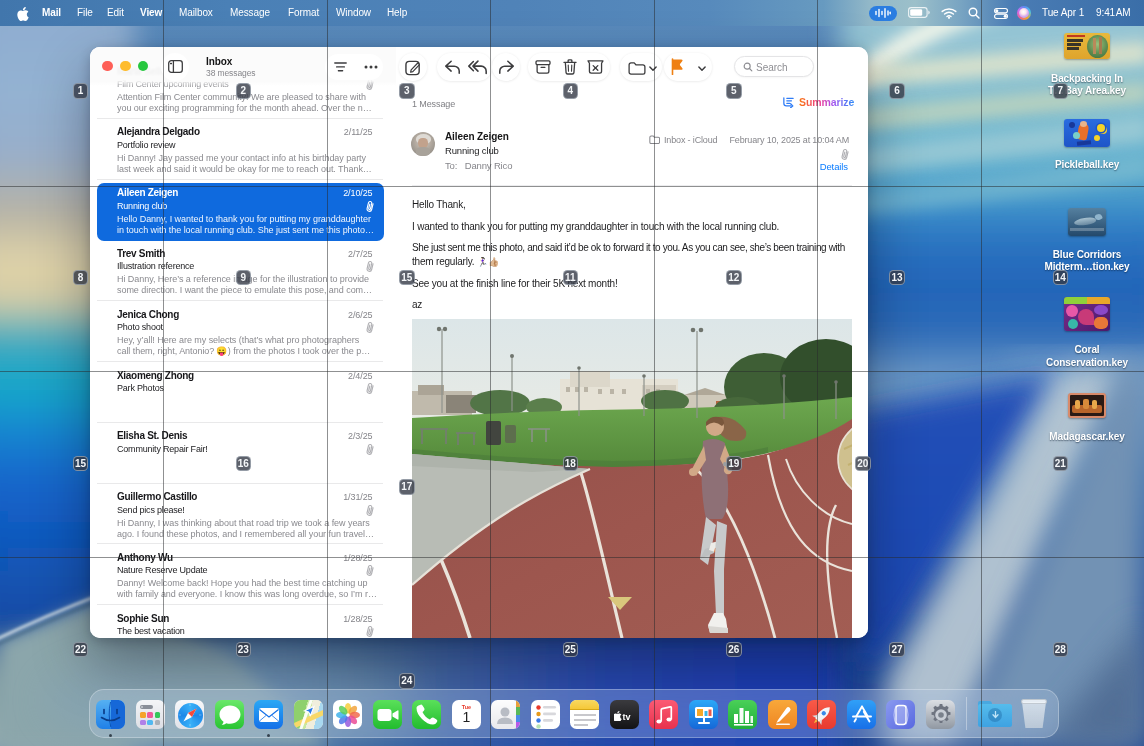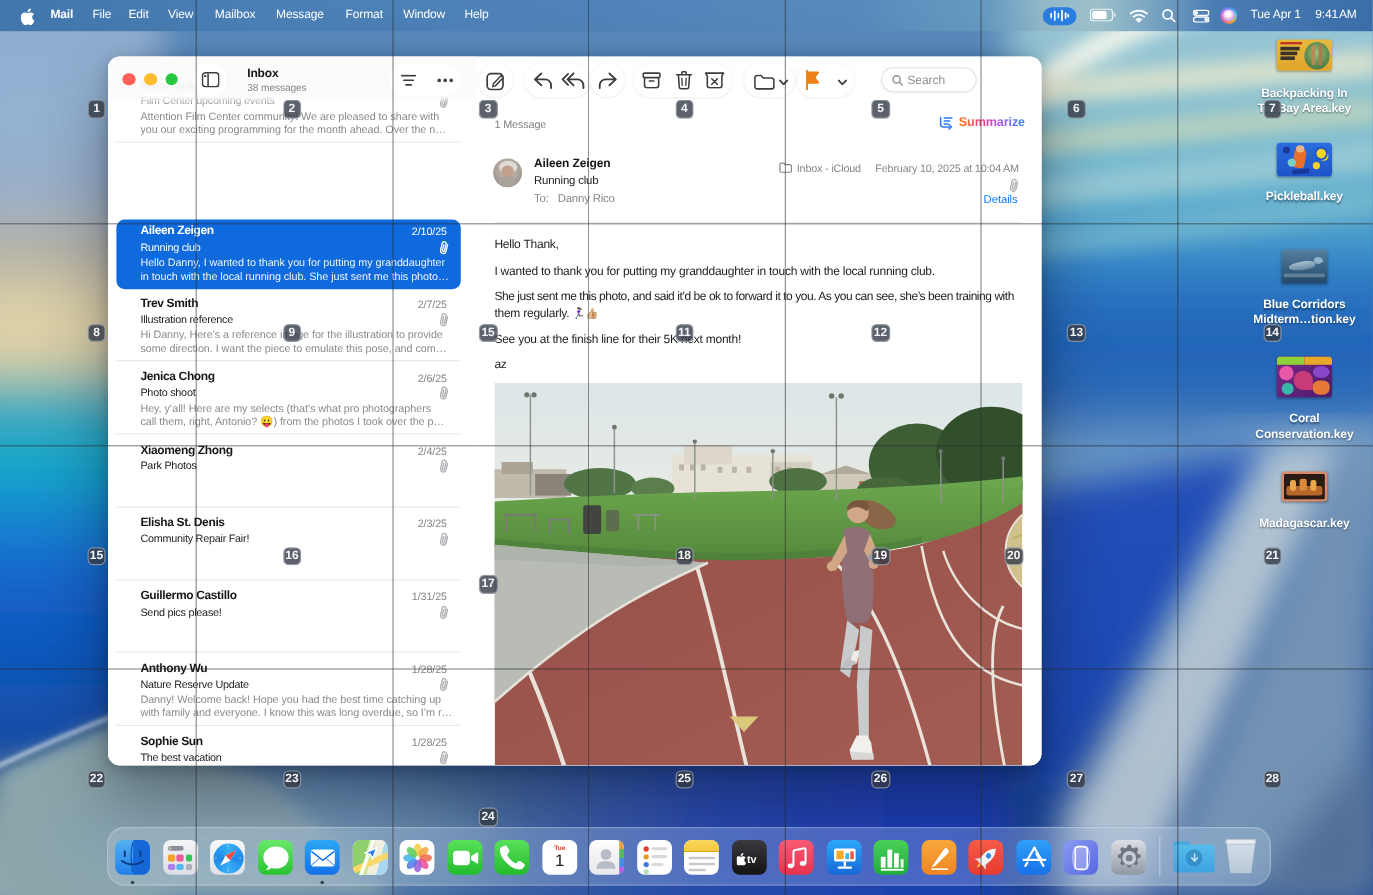--- a/index.html
+++ b/index.html
@@ -122,21 +122,21 @@
 <path d="M -5,646 Q 45,622 104,599" stroke="#46687f" stroke-width="3" fill="none" opacity="0.5" filter="url(#b2)"></path>
 <ellipse cx="230" cy="700" rx="185" ry="46" fill="#7f9fba" opacity="0.4" filter="url(#b20)"></ellipse>
 </svg>
 <div id="menubar">
 <svg class="abs" style="left:17px;top:6.5px" width="12" height="14" viewBox="0 0 814 1000">
       <path fill="#fff" d="M788 341c-6 4-109 62-109 190 0 148 130 200 134 201-1 3-21 71-69 141-43 61-88 123-156 123s-86-40-164-40c-77 0-104 41-166 41s-106-57-156-127C44 788 0 661 0 540c0-194 126-297 250-297 66 0 121 43 162 43 39 0 100-46 175-46 28 0 130 3 201 101zM551 157c31-37 53-88 53-139 0-7-1-14-2-20-50 2-110 34-146 75-29 33-56 84-56 136 0 8 1 16 2 18 3 1 8 2 13 2 45 0 102-30 136-72z"></path>
     </svg>
 <span class="mi" style="left:42px;font-weight:bold">Mail</span>
 <span class="mi" style="left:77px;font-weight:normal">File</span>
 <span class="mi" style="left:107px;font-weight:normal">Edit</span>
-<span class="mi" style="left:140px;font-weight:normal">View</span>
+<span class="mi" style="left:140px;font-weight:bold">View</span>
 <span class="mi" style="left:179px;font-weight:normal">Mailbox</span>
 <span class="mi" style="left:230px;font-weight:normal">Message</span>
 <span class="mi" style="left:288px;font-weight:normal">Format</span>
 <span class="mi" style="left:336px;font-weight:normal">Window</span>
 <span class="mi" style="left:387px;font-weight:normal">Help</span>
 <div class="abs" style="left:869px;top:5.5px;width:28px;height:15px;border-radius:8px;background:#2a7de1"></div>
 <svg class="abs" style="left:875px;top:8px" width="16" height="10" viewBox="0 0 16 10">
       <g stroke="#fff" stroke-width="1.4" stroke-linecap="round">
         <line x1="1" y1="3.4" x2="1" y2="6.6"></line>
         <line x1="4" y1="1.5" x2="4" y2="8.5"></line>
@@ -180,20 +180,27 @@
 <div class="abs" style="left:0;top:0;width:306px;height:590.5px;background:#fff">
 <div class="row" style="top:11.0px">
 <div class="nm" style="color:#aaaaae;filter:blur(1px)">Maria Sellers</div>
 <div class="sj" style="color:#98989c">Film Center upcoming events</div>
 <div class="pv" style="">Attention Film Center community! We are pleased to share with<br>you our exciting programming for the month ahead. Over the n…</div>
 <svg class="clip" style="top:20px" width="8" height="13" viewBox="0 0 9 15">
           <path fill="none" stroke="#b0b0b4" stroke-width="1.3" d="M7.2 3.2v7.2a2.7 2.7 0 0 1-5.4 0V3.7a1.9 1.9 0 0 1 3.8 0v6.4a1 1 0 0 1-2 0V4.2" transform="rotate(14 4.5 7.5)"></path>
         </svg>
 <div class="sep"></div>
 </div>
+<div class="row" style="top:71.8px">
+<div class="nm" style="">Alejandra Delgado</div>
+<div class="dt">2/11/25</div>
+<div class="sj" style="">Portfolio review</div>
+<div class="pv" style="">Hi Danny! Jay passed me your contact info at his birthday party<br>last week and said it would be okay for me to reach out. Thank…</div>
+<div class="sep"></div>
+</div>
 <div class="row" style="top:132.6px">
 <div style="position:absolute;left:6.5px;width:287px;top:3.2px;height:58.2px;border-radius:7px;background:#0f6ade"></div>
 <div class="nm" style="color:#fff">Aileen Zeigen</div>
 <div class="dt" style="color:#fff">2/10/25</div>
 <div class="sj" style="color:#fff">Running club</div>
 <div class="pv" style="color:rgba(255,255,255,0.93)">Hello Danny, I wanted to thank you for putting my granddaughter<br>in touch with the local running club. She just sent me this photo…</div>
 <svg class="clip" style="top:20px" width="8" height="13" viewBox="0 0 9 15">
           <path fill="none" stroke="#fff" stroke-width="1.3" d="M7.2 3.2v7.2a2.7 2.7 0 0 1-5.4 0V3.7a1.9 1.9 0 0 1 3.8 0v6.4a1 1 0 0 1-2 0V4.2" transform="rotate(14 4.5 7.5)"></path>
         </svg>
 </div>
@@ -232,20 +239,21 @@
 <div class="sj" style="">Community Repair Fair!</div>
 <svg class="clip" style="top:20px" width="8" height="13" viewBox="0 0 9 15">
           <path fill="none" stroke="#b0b0b4" stroke-width="1.3" d="M7.2 3.2v7.2a2.7 2.7 0 0 1-5.4 0V3.7a1.9 1.9 0 0 1 3.8 0v6.4a1 1 0 0 1-2 0V4.2" transform="rotate(14 4.5 7.5)"></path>
         </svg>
 <div class="sep"></div>
 </div>
 <div class="row" style="top:436.6px">
 <div class="nm" style="">Guillermo Castillo</div>
 <div class="dt">1/31/25</div>
 <div class="sj" style="">Send pics please!</div>
+<div class="pv" style="">Hi Danny, I was thinking about that road trip we took a few years<br>ago. I found these photos, and I remembered all your fun travel…</div>
 <svg class="clip" style="top:20px" width="8" height="13" viewBox="0 0 9 15">
           <path fill="none" stroke="#b0b0b4" stroke-width="1.3" d="M7.2 3.2v7.2a2.7 2.7 0 0 1-5.4 0V3.7a1.9 1.9 0 0 1 3.8 0v6.4a1 1 0 0 1-2 0V4.2" transform="rotate(14 4.5 7.5)"></path>
         </svg>
 <div class="sep"></div>
 </div>
 <div class="row" style="top:497.4px">
 <div class="nm" style="">Anthony Wu</div>
 <div class="dt">1/28/25</div>
 <div class="sj" style="">Nature Reserve Update</div>
 <div class="pv" style="">Danny! Welcome back! Hope you had the best time catching up<br>with family and everyone. I know this was long overdue, so I’m r…</div>
@@ -757,20 +765,20 @@
 <div class="glabel" style="left:399.0px;top:269.5px">15</div>
 <div class="glabel" style="left:562.5px;top:269.5px">11</div>
 <div class="glabel" style="left:726.0px;top:269.5px">12</div>
 <div class="glabel" style="left:889.3px;top:269.5px">13</div>
 <div class="glabel" style="left:1052.5px;top:269.5px">14</div>
 <div class="glabel" style="left:72.7px;top:455.6px">15</div>
 <div class="glabel" style="left:235.5px;top:455.6px">16</div>
 <div class="glabel" style="left:399.0px;top:479px">17</div>
 <div class="glabel" style="left:562.5px;top:455.6px">18</div>
 <div class="glabel" style="left:726.0px;top:455.6px">19</div>
-<div class="glabel" style="left:837px;top:455.6px">20</div>
+<div class="glabel" style="left:855px;top:455.6px">20</div>
 <div class="glabel" style="left:1052.5px;top:455.6px">21</div>
 <div class="glabel" style="left:72.7px;top:641.8px">22</div>
 <div class="glabel" style="left:235.5px;top:641.8px">23</div>
 <div class="glabel" style="left:399.0px;top:673px">24</div>
 <div class="glabel" style="left:562.5px;top:641.8px">25</div>
 <div class="glabel" style="left:726.0px;top:641.8px">26</div>
 <div class="glabel" style="left:889.3px;top:641.8px">27</div>
 <div class="glabel" style="left:1052.5px;top:641.8px">28</div>
 </body></html>

